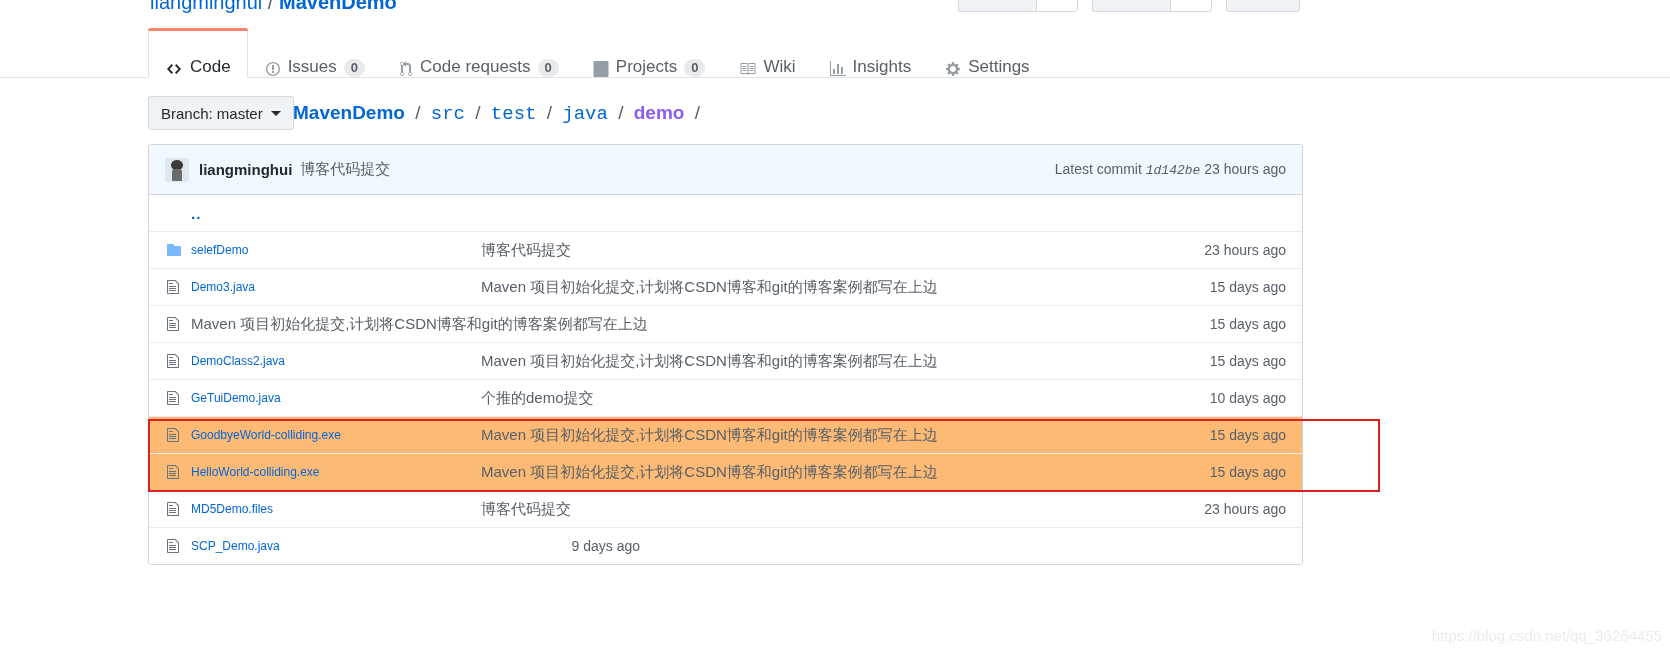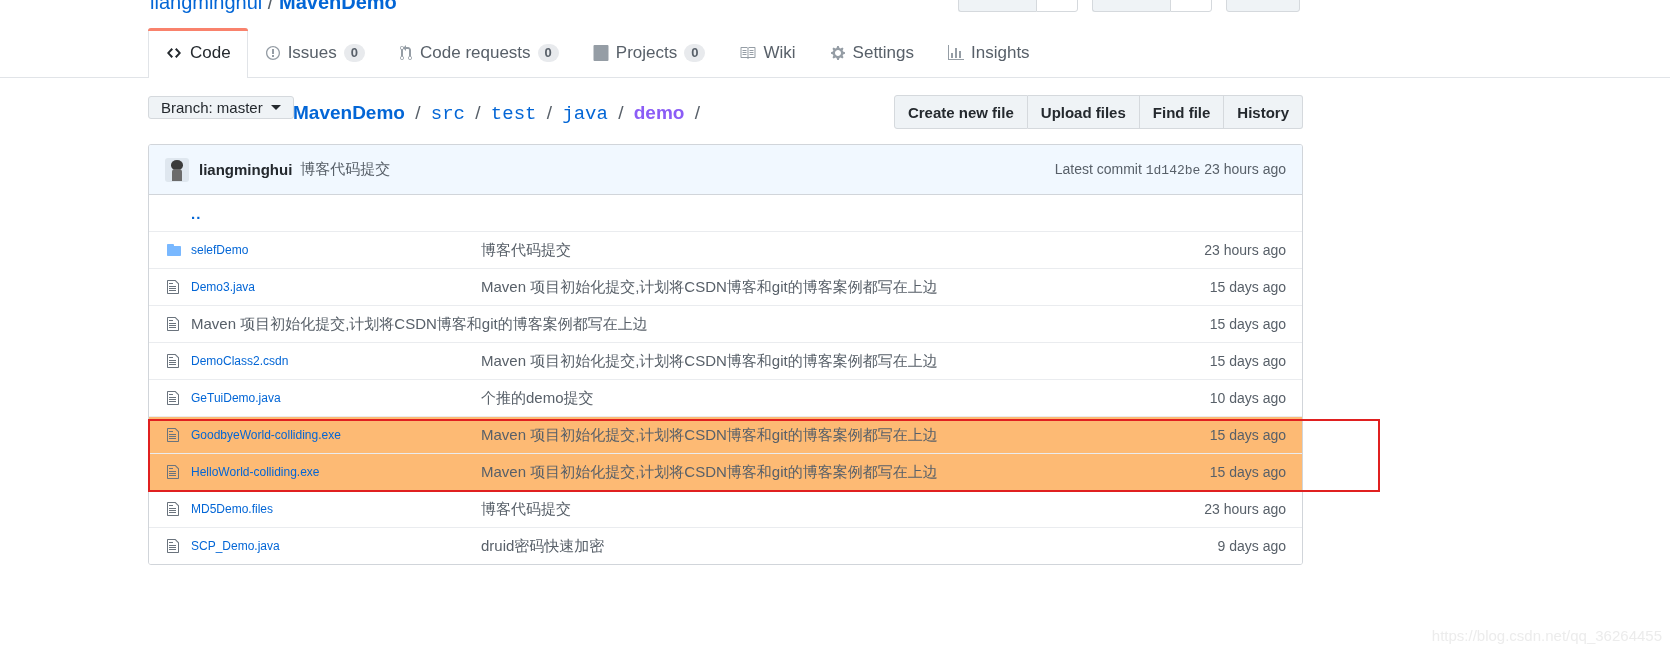--- a/index.html
+++ b/index.html
@@ -43,21 +43,21 @@
 
   
   .navbar {
     position: absolute; left: 0; top: 14px; width: 1670px; height: 64px;
     border-bottom: 1px solid #e1e4e8; background: #fff;
   }
   .nav-inner {
     position: absolute; left: 148px; bottom: 0; display: flex; align-items: flex-end;
   }
   .tab {
-    display: flex; align-items: center; gap: 7px;
+    display: flex; align-items: flex-end; gap: 7px;
     padding: 0 16px; height: 50px;
     font-size: 17px; color: #586069; white-space: nowrap;
     border: 1px solid transparent; border-bottom: none;
     position: relative; cursor: pointer; background: transparent;
   }
   .tab.selected {
     color: #24292e;
     background: #fff;
     border-color: #e1e4e8;
     border-radius: 3px 3px 0 0;
@@ -78,21 +78,21 @@
     text-align: center; font-weight: 600;
   }
 
   
   .filebar {
     position: absolute; left: 148px; top: 94px; width: 1155px; height: 42px;
   }
   .branch-btn {
     position: absolute; left: 0; top: 2px;
     display: inline-flex; align-items: center; gap: 8px;
-    height: 23px; padding: 0 12px;
+    height: 34px; padding: 0 12px;
     background: #eff3f6; border: 1px solid #d5d9dd; border-radius: 3px;
     font-size: 15px; color: #24292e; cursor: pointer; white-space: nowrap;
   }
   .caret {
     width: 0; height: 0; border-left: 5px solid transparent;
     border-right: 5px solid transparent; border-top: 5px solid #24292e;
   }
   .breadcrumb {
     position: absolute; left: 145px; top: 8px;
     font-size: 19px; color: #0366d6; font-weight: 600; white-space: nowrap;
@@ -139,21 +139,21 @@
   .avatar::after {
     content: ""; position: absolute; left: 7px; top: 11px;
     width: 10px; height: 12px; border-radius: 3px 3px 0 0;
     background: #6b6b6b;
   }
   .commit-author { font-size: 15px; color: #24292e; font-weight: 600; }
   .commit-msg { font-size: 15px; color: #586069; margin-left: 8px; }
   .commit-right {
     margin-left: auto; font-size: 14px; color: #586069; white-space: nowrap;
   }
-  .sha { font-family: "Liberation Mono", "DejaVu Sans Mono", monospace; font-size: 13px; }
+  .sha { font-family: "Liberation Mono", "DejaVu Sans Mono", monospace; font-size: 13px; font-style: italic; }
 
   .frow {
     display: flex; align-items: center; height: 37px;
     border-top: 1px solid #eaecef; background: #fff;
   }
   .frow.first { border-top: none; }
   .frow.hl { background: #fdba74; }
   .fr-icon {
     width: 42px; padding-left: 17px; flex: none;
     display: flex; align-items: center; color: #6a737d;
@@ -258,34 +258,34 @@
         <span class="ticon">
           <svg width="17" height="16" viewBox="0 0 16 16" fill="currentColor">
               <path d="M3 5h4v1H3V5zm0 3h4V7H3v1zm0 2h4V9H3v1zm11-5h-4v1h4V5zm0 2h-4v1h4V7zm0 2h-4v1h4V9zm2-6v9c0 .55-.45 1-1 1H9.5l-1 1-1-1H2c-.55 0-1-.45-1-1V3c0-.55.45-1 1-1h5.5l1 1 1-1H15c.55 0 1 .45 1 1zm-8 .5L7.5 3H2v9h6V3.5zm7-.5H9.5l-.5.5V12h6V3z"></path>
             </svg>
         </span>
         <span>Wiki</span>
       </div>
 
       <div class="tab">
         <span class="ticon">
+          <svg width="16" height="16" viewBox="0 0 16 16" fill="currentColor">
+              <path d="M16 14v1H0V0h1v14h15zM5 13H3V8h2v5zm4 0H7V3h2v10zm4 0h-2V6h2v7z"></path>
+            </svg>
+        </span>
+        <span>Insights</span>
+      </div>
+
+      <div class="tab">
+        <span class="ticon">
           <svg width="16" height="16" viewBox="0 0 14 16" fill="currentColor">
               <path d="M14 8.77v-1.6l-1.94-.64-.45-1.09.88-1.84-1.13-1.13-1.81.91-1.09-.45-.69-1.92h-1.6l-.63 1.94-1.11.45-1.84-.88-1.13 1.13.91 1.81-.45 1.09L0 7.23v1.59l1.94.64.45 1.09-.88 1.84 1.13 1.13 1.81-.91 1.09.45.69 1.92h1.59l.63-1.94 1.11-.45 1.84.88 1.13-1.13-.92-1.81.47-1.09L14 8.75v.02zM7 11c-1.66 0-3-1.34-3-3s1.34-3 3-3 3 1.34 3 3-1.34 3-3 3z"></path>
             </svg>
         </span>
         <span>Settings</span>
-      </div>
-
-      <div class="tab">
-        <span class="ticon">
-          <svg width="16" height="16" viewBox="0 0 16 16" fill="currentColor">
-              <path d="M16 14v1H0V0h1v14h15zM5 13H3V8h2v5zm4 0H7V3h2v10zm4 0h-2V6h2v7z"></path>
-            </svg>
-        </span>
-        <span>Insights</span>
       </div>
 
     </div>
   </div>
 
   <div class="filebar">
     <div class="branch-btn">
       <span>Branch: master</span>
       <span class="caret"></span>
     </div>
@@ -296,26 +296,20 @@
       <span class="crumb mid">src</span>
       <span class="sl">/</span>
       <span class="crumb mid">test</span>
       <span class="sl">/</span>
       <span class="crumb mid">java</span>
       <span class="sl">/</span>
       <span class="cur">demo</span>
       <span class="sl">/</span>
     </div>
 
-    <div class="btn-group">
-      <div class="gbtn">Create new file</div>
-      <div class="gbtn">Upload files</div>
-      <div class="gbtn">Find file</div>
-      <div class="gbtn">History</div>
-    </div>
   </div>
 
   <div class="filetable">
 
     <div class="commit-row">
       <div class="avatar"></div>
       <span class="commit-author">liangminghui</span>
       <span class="commit-msg">博客代码提交</span>
       <span class="commit-right">
         <span>Latest commit</span>
@@ -362,21 +356,21 @@
       <div class="fr-msg">Maven 项目初始化提交,计划将CSDN博客和git的博客案例都写在上边</div>
       <div class="fr-age">15 days ago</div>
     </div>
 
     <div class="frow">
       <div class="fr-icon">
         <svg width="14" height="16" viewBox="0 0 12 16" fill="#6a737d">
             <path d="M6 5H2V4h4v1zM2 8h7V7H2v1zm0 2h7V9H2v1zm0 2h7v-1H2v1zm10-7.5V14c0 .55-.45 1-1 1H1c-.55 0-1-.45-1-1V2c0-.55.45-1 1-1h7.5L12 4.5zM11 5L8 2H1v12h10V5z"></path>
           </svg>
       </div>
-      <div class="fr-name">DemoClass2.csdn</div>
+      <div class="fr-name">DemoClass2.java</div>
       <div class="fr-msg">Maven 项目初始化提交,计划将CSDN博客和git的博客案例都写在上边</div>
       <div class="fr-age">15 days ago</div>
     </div>
 
     <div class="frow">
       <div class="fr-icon">
         <svg width="14" height="16" viewBox="0 0 12 16" fill="#6a737d">
             <path d="M6 5H2V4h4v1zM2 8h7V7H2v1zm0 2h7V9H2v1zm0 2h7v-1H2v1zm10-7.5V14c0 .55-.45 1-1 1H1c-.55 0-1-.45-1-1V2c0-.55.45-1 1-1h7.5L12 4.5zM11 5L8 2H1v12h10V5z"></path>
           </svg>
       </div>
@@ -418,21 +412,20 @@
       <div class="fr-age">23 hours ago</div>
     </div>
 
     <div class="frow">
       <div class="fr-icon">
         <svg width="14" height="16" viewBox="0 0 12 16" fill="#6a737d">
             <path d="M6 5H2V4h4v1zM2 8h7V7H2v1zm0 2h7V9H2v1zm0 2h7v-1H2v1zm10-7.5V14c0 .55-.45 1-1 1H1c-.55 0-1-.45-1-1V2c0-.55.45-1 1-1h7.5L12 4.5zM11 5L8 2H1v12h10V5z"></path>
           </svg>
       </div>
       <div class="fr-name">SCP_Demo.java</div>
-      <div class="fr-msg">druid密码快速加密</div>
       <div class="fr-age">9 days ago</div>
     </div>
 
   </div>
 
   <div class="redbox" style="border-color: rgb(224, 32, 32);"></div>
 
   <div class="watermark">https://blog.csdn.net/qq_36264455</div>
 
 </div>

